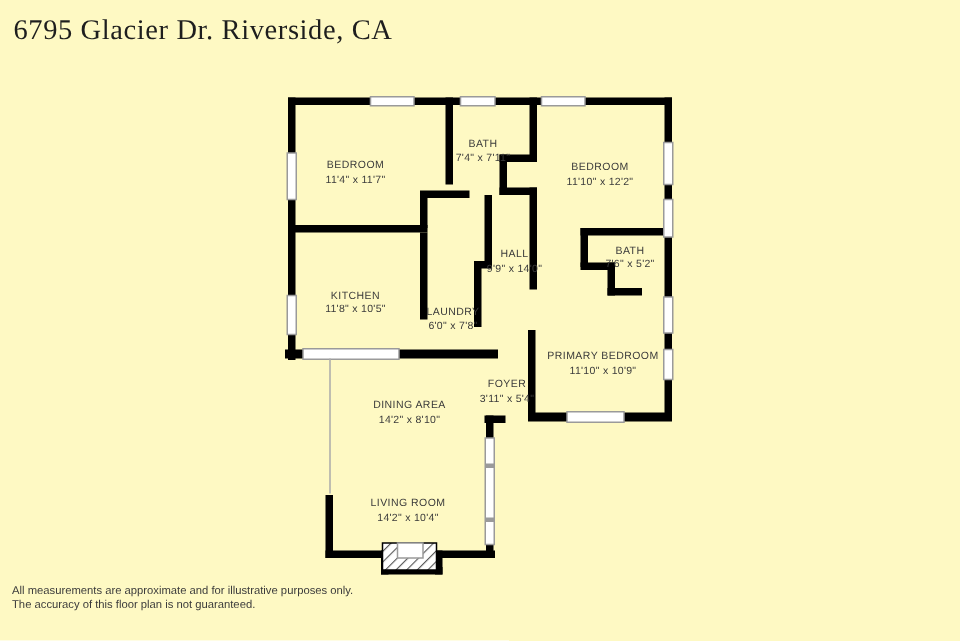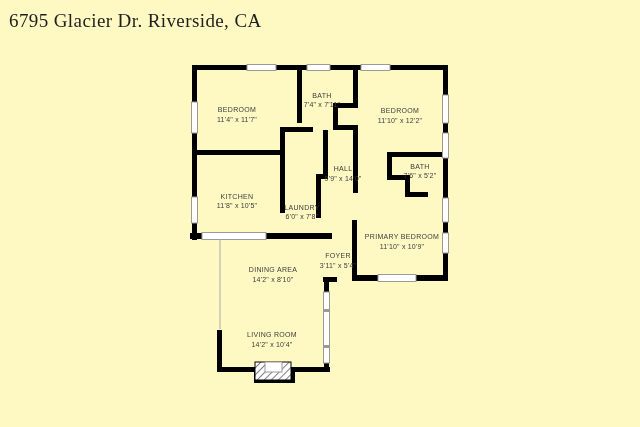--- a/index.html
+++ b/index.html
@@ -125,14 +125,18 @@
       <text class="room-dims" x="338" y="268">3'11" x 5'4"</text>
 
       <text class="room-name" x="273" y="272">DINING AREA</text>
       <text class="room-dims" x="273" y="282">14'2" x 8'10"</text>
 
       <text class="room-name" x="272" y="337">LIVING ROOM</text>
       <text class="room-dims" x="272" y="347">14'2" x 10'4"</text>
     </g>
   </svg>
 
+  <div class="footer">
+    <div>All measurements are approximate and for illustrative purposes only.</div>
+    <div>The accuracy of this floor plan is not guaranteed.</div>
+  </div>
 
 </div>
 
 </body></html>

